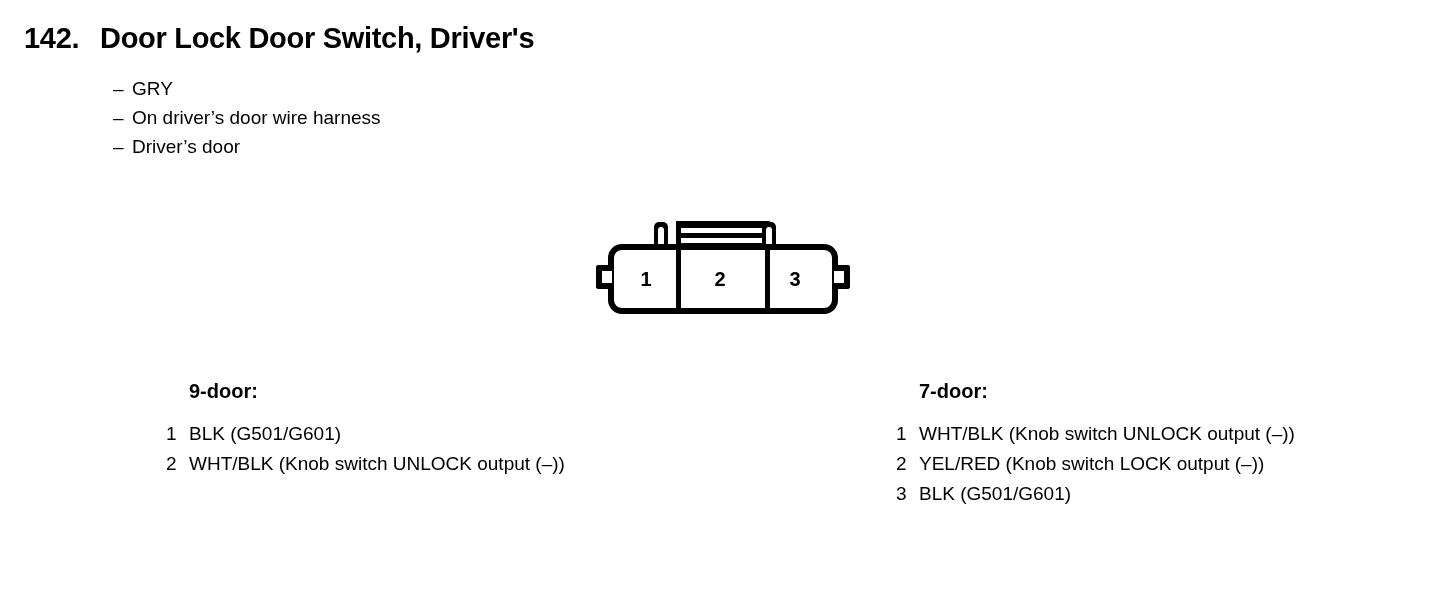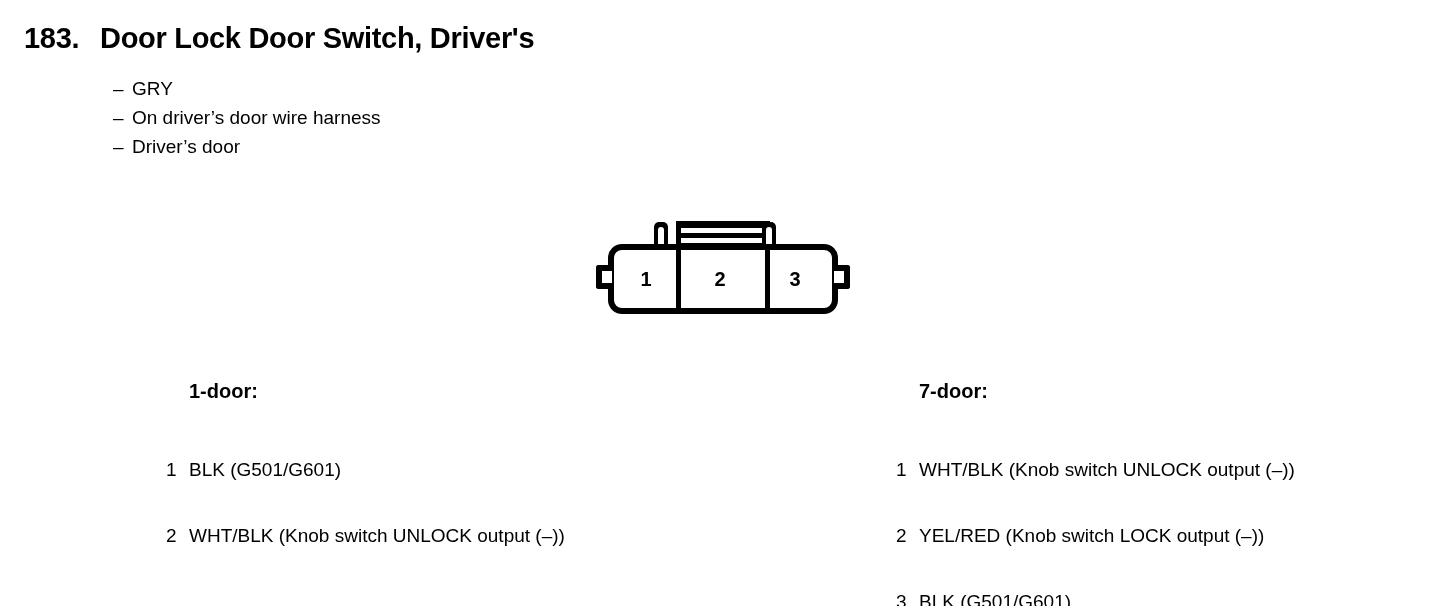--- a/index.html
+++ b/index.html
@@ -179,32 +179,31 @@
   }
   .pin-table ol {
     list-style: none;
     margin: 0;
     padding: 0;
     font-size: 19px;
     line-height: 30px;
   }
   .pin-table ol li {
     display: block;
-    margin-top: 36px;
   }
   .pin-table .idx {
     display: inline-block;
     width: 23px;
   }
 </style>
 </head>
 <body>
 
 <div id="page-title">
-  <span class="num">183.</span><span>Door Lock Door Switch, Driver's</span>
+  <span class="num">142.</span><span>Door Lock Door Switch, Driver's</span>
 </div>
 
 <ul id="spec-list">
   <li>
     <span class="dash">–</span><span>GRY</span>
   </li>
   <li>
     <span class="dash">–</span><span>On driver’s door wire harness</span>
   </li>
   <li>
@@ -233,21 +232,21 @@
 
   <div class="divider d1"></div>
   <div class="divider d2"></div>
 
   <div class="pin-num p1">1</div>
   <div class="pin-num p2">2</div>
   <div class="pin-num p3">3</div>
 </div>
 
 <div class="pin-table two-door">
-  <div class="group-title">1-door:</div>
+  <div class="group-title">9-door:</div>
   <ol>
     <li>
       <span class="idx">1</span><span>BLK (G501/G601)</span>
     </li>
     <li>
       <span class="idx">2</span><span>WHT/BLK (Knob switch UNLOCK output (–))</span>
     </li>
   </ol>
 </div>
 

